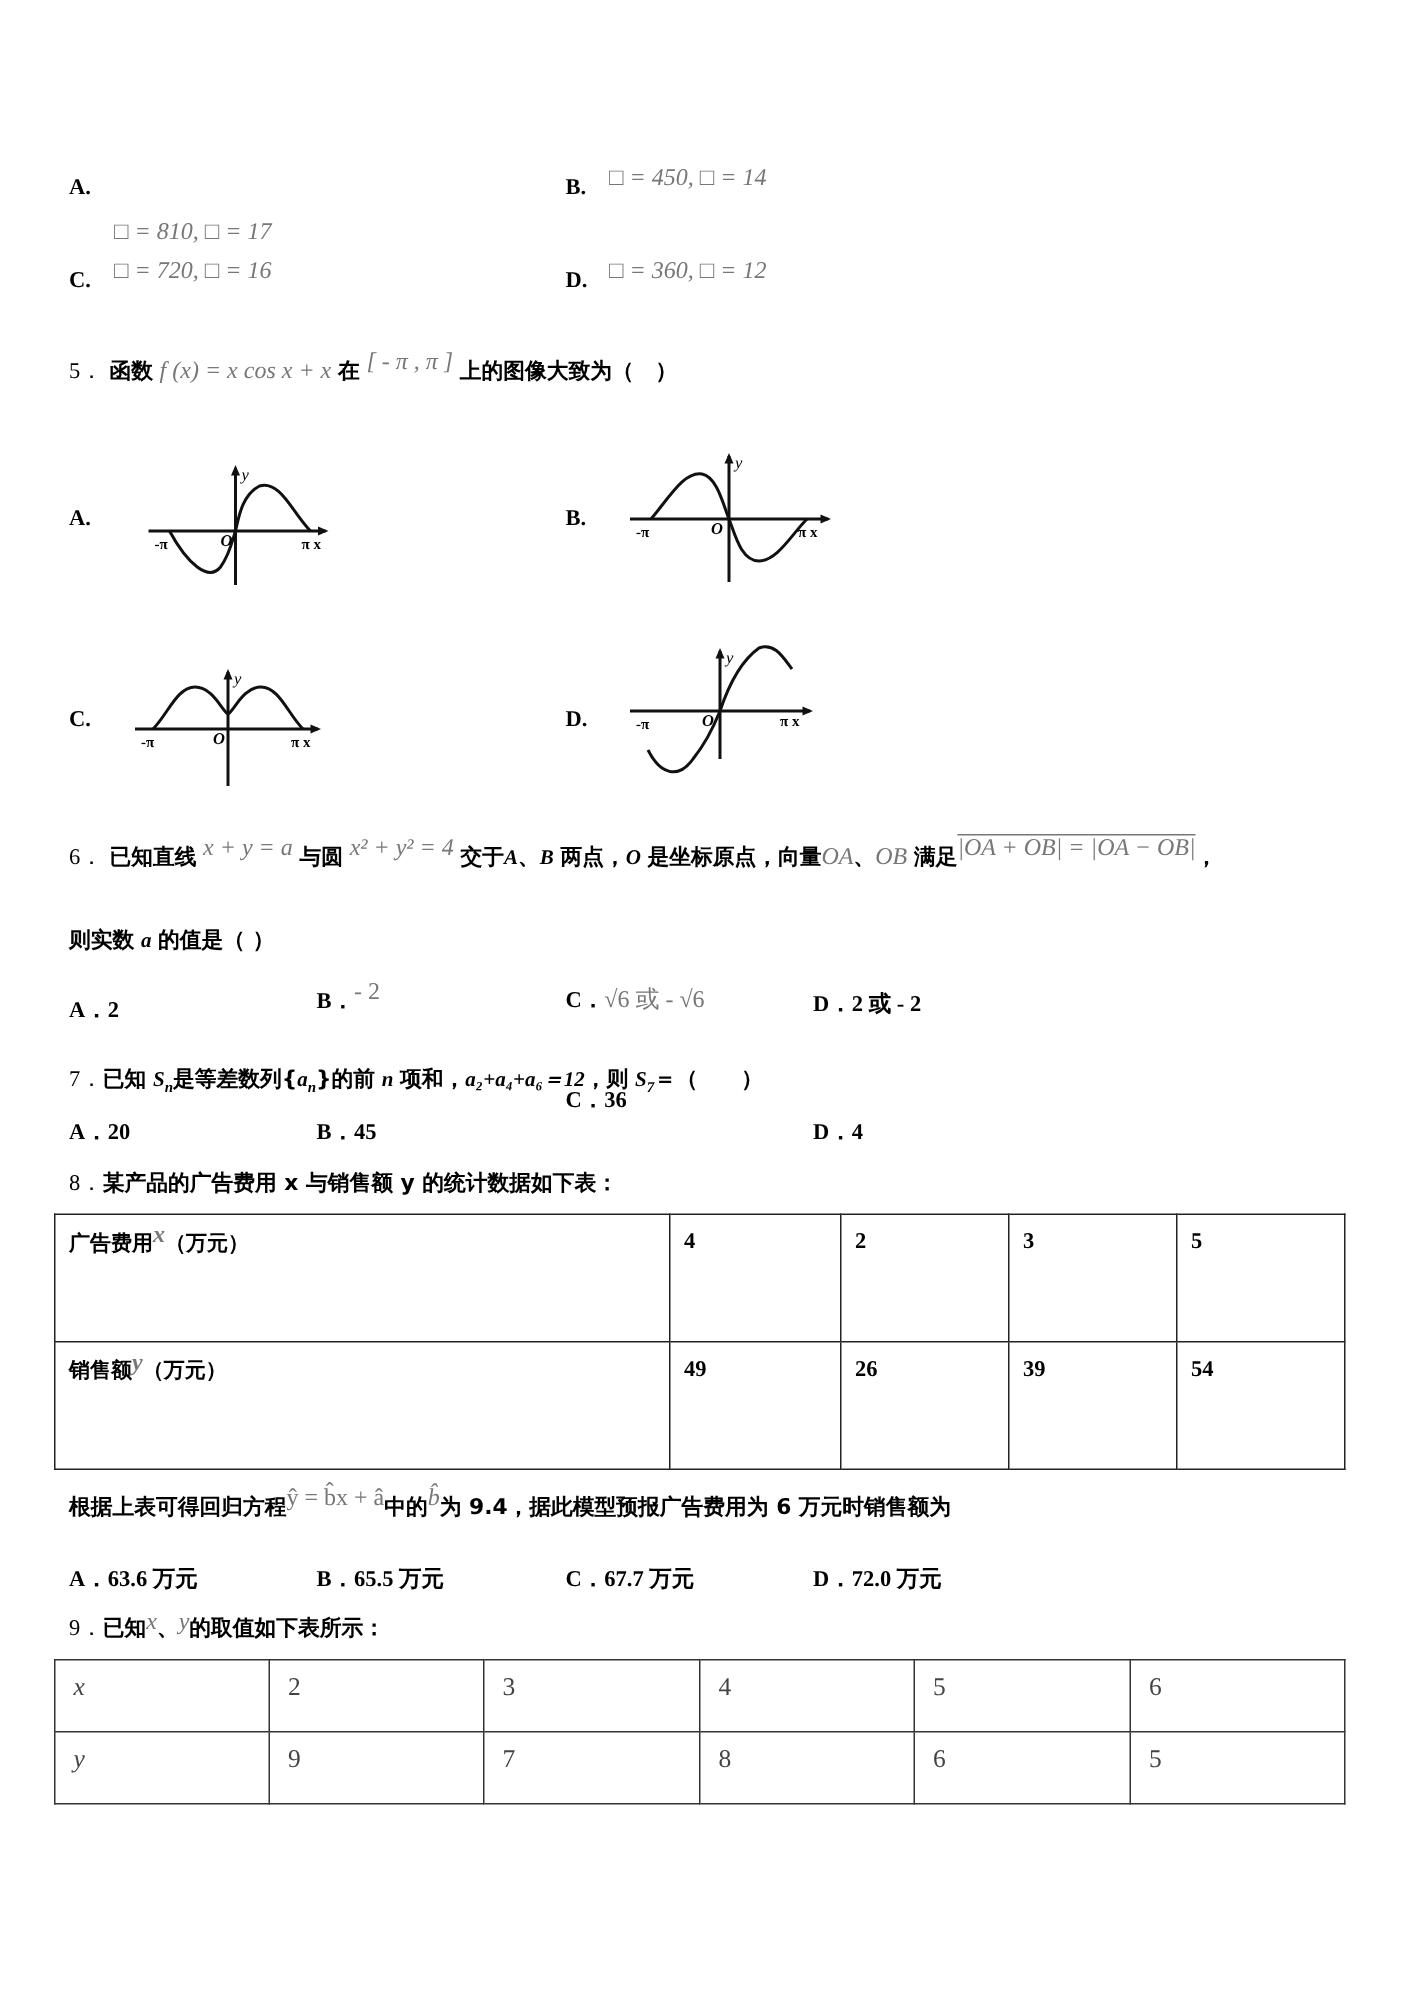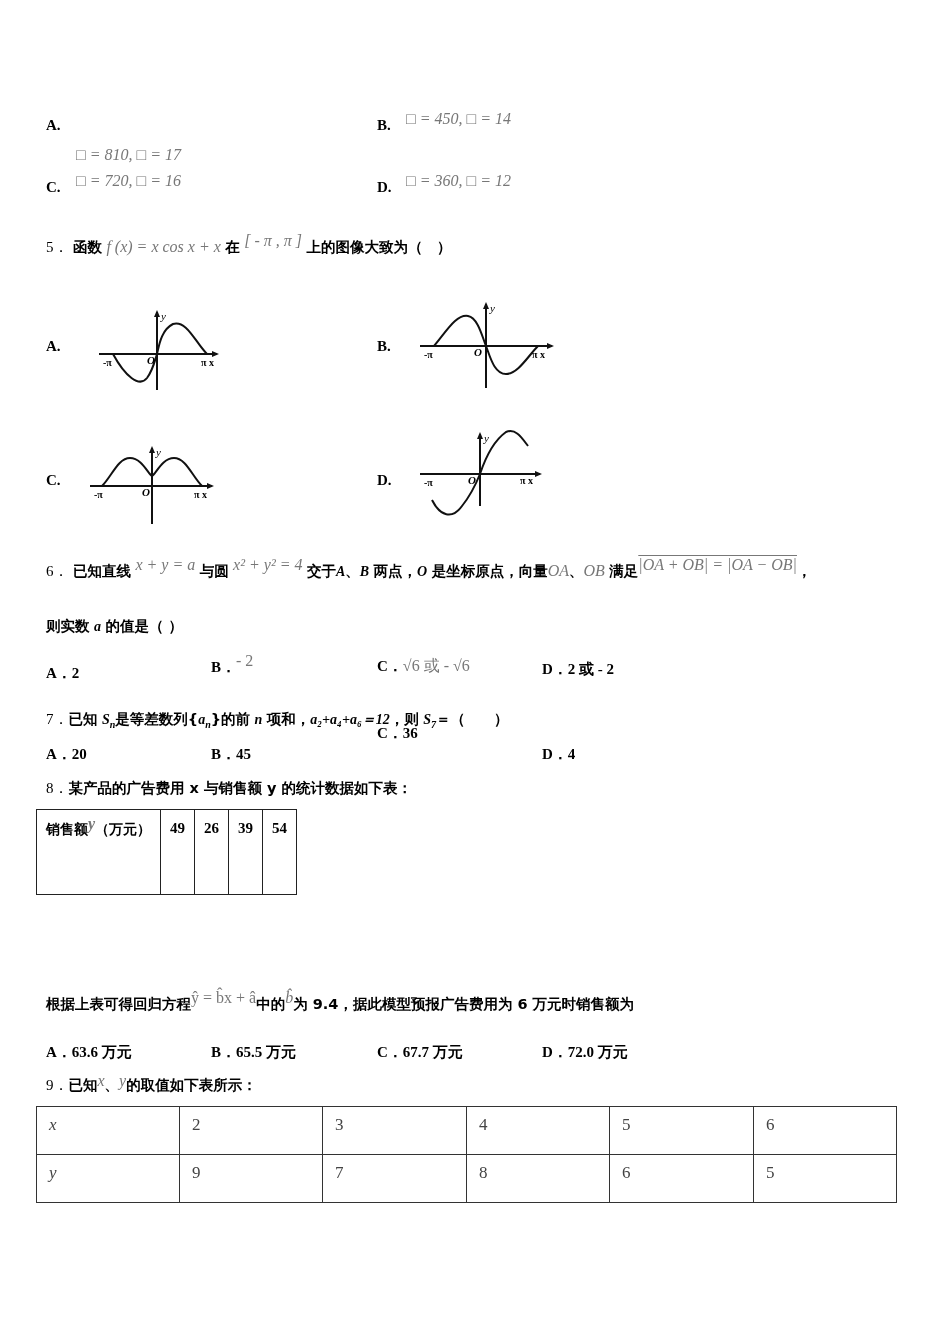--- a/index.html
+++ b/index.html
@@ -124,20 +124,27 @@
 <div class="abs opt-label" style="left:211px;top:745px;"><span>B．</span><span>45</span></div>
 <div class="abs opt-label" style="left:377px;top:724px;text-align:center;"><span>C．</span><span>36</span></div>
 <div class="abs opt-label" style="left:542px;top:745px;"><span>D．</span><span>4</span></div>
 
 <div class="abs" style="left:46px;top:779px;">
   <span class="qnum">8．</span><span class="cjk">某产品的广告费用 x 与销售额 y 的统计数据如下表：</span>
 </div>
 
 <table class="t8">
   <tbody>
+      <tr>
+    <td style="width:410px;font-family:'DejaVu Sans',sans-serif;font-weight:bold;font-size:14px;"><span>广告费用</span><span class="math-gray" style="position:relative;top:-5px;">x</span><span>（万元）</span></td>
+    <td style="width:114px;">4</td>
+    <td style="width:112px;">2</td>
+    <td style="width:112px;">3</td>
+    <td style="width:112px;">5</td>
+  </tr>
   <tr>
     <td style="font-family:'DejaVu Sans',sans-serif;font-weight:bold;font-size:14px;"><span>销售额</span><span class="math-gray" style="position:relative;top:-5px;">y</span><span>（万元）</span></td>
     <td>49</td>
     <td>26</td>
     <td>39</td>
     <td>54</td>
   </tr>
 </tbody>
   </table>
 

